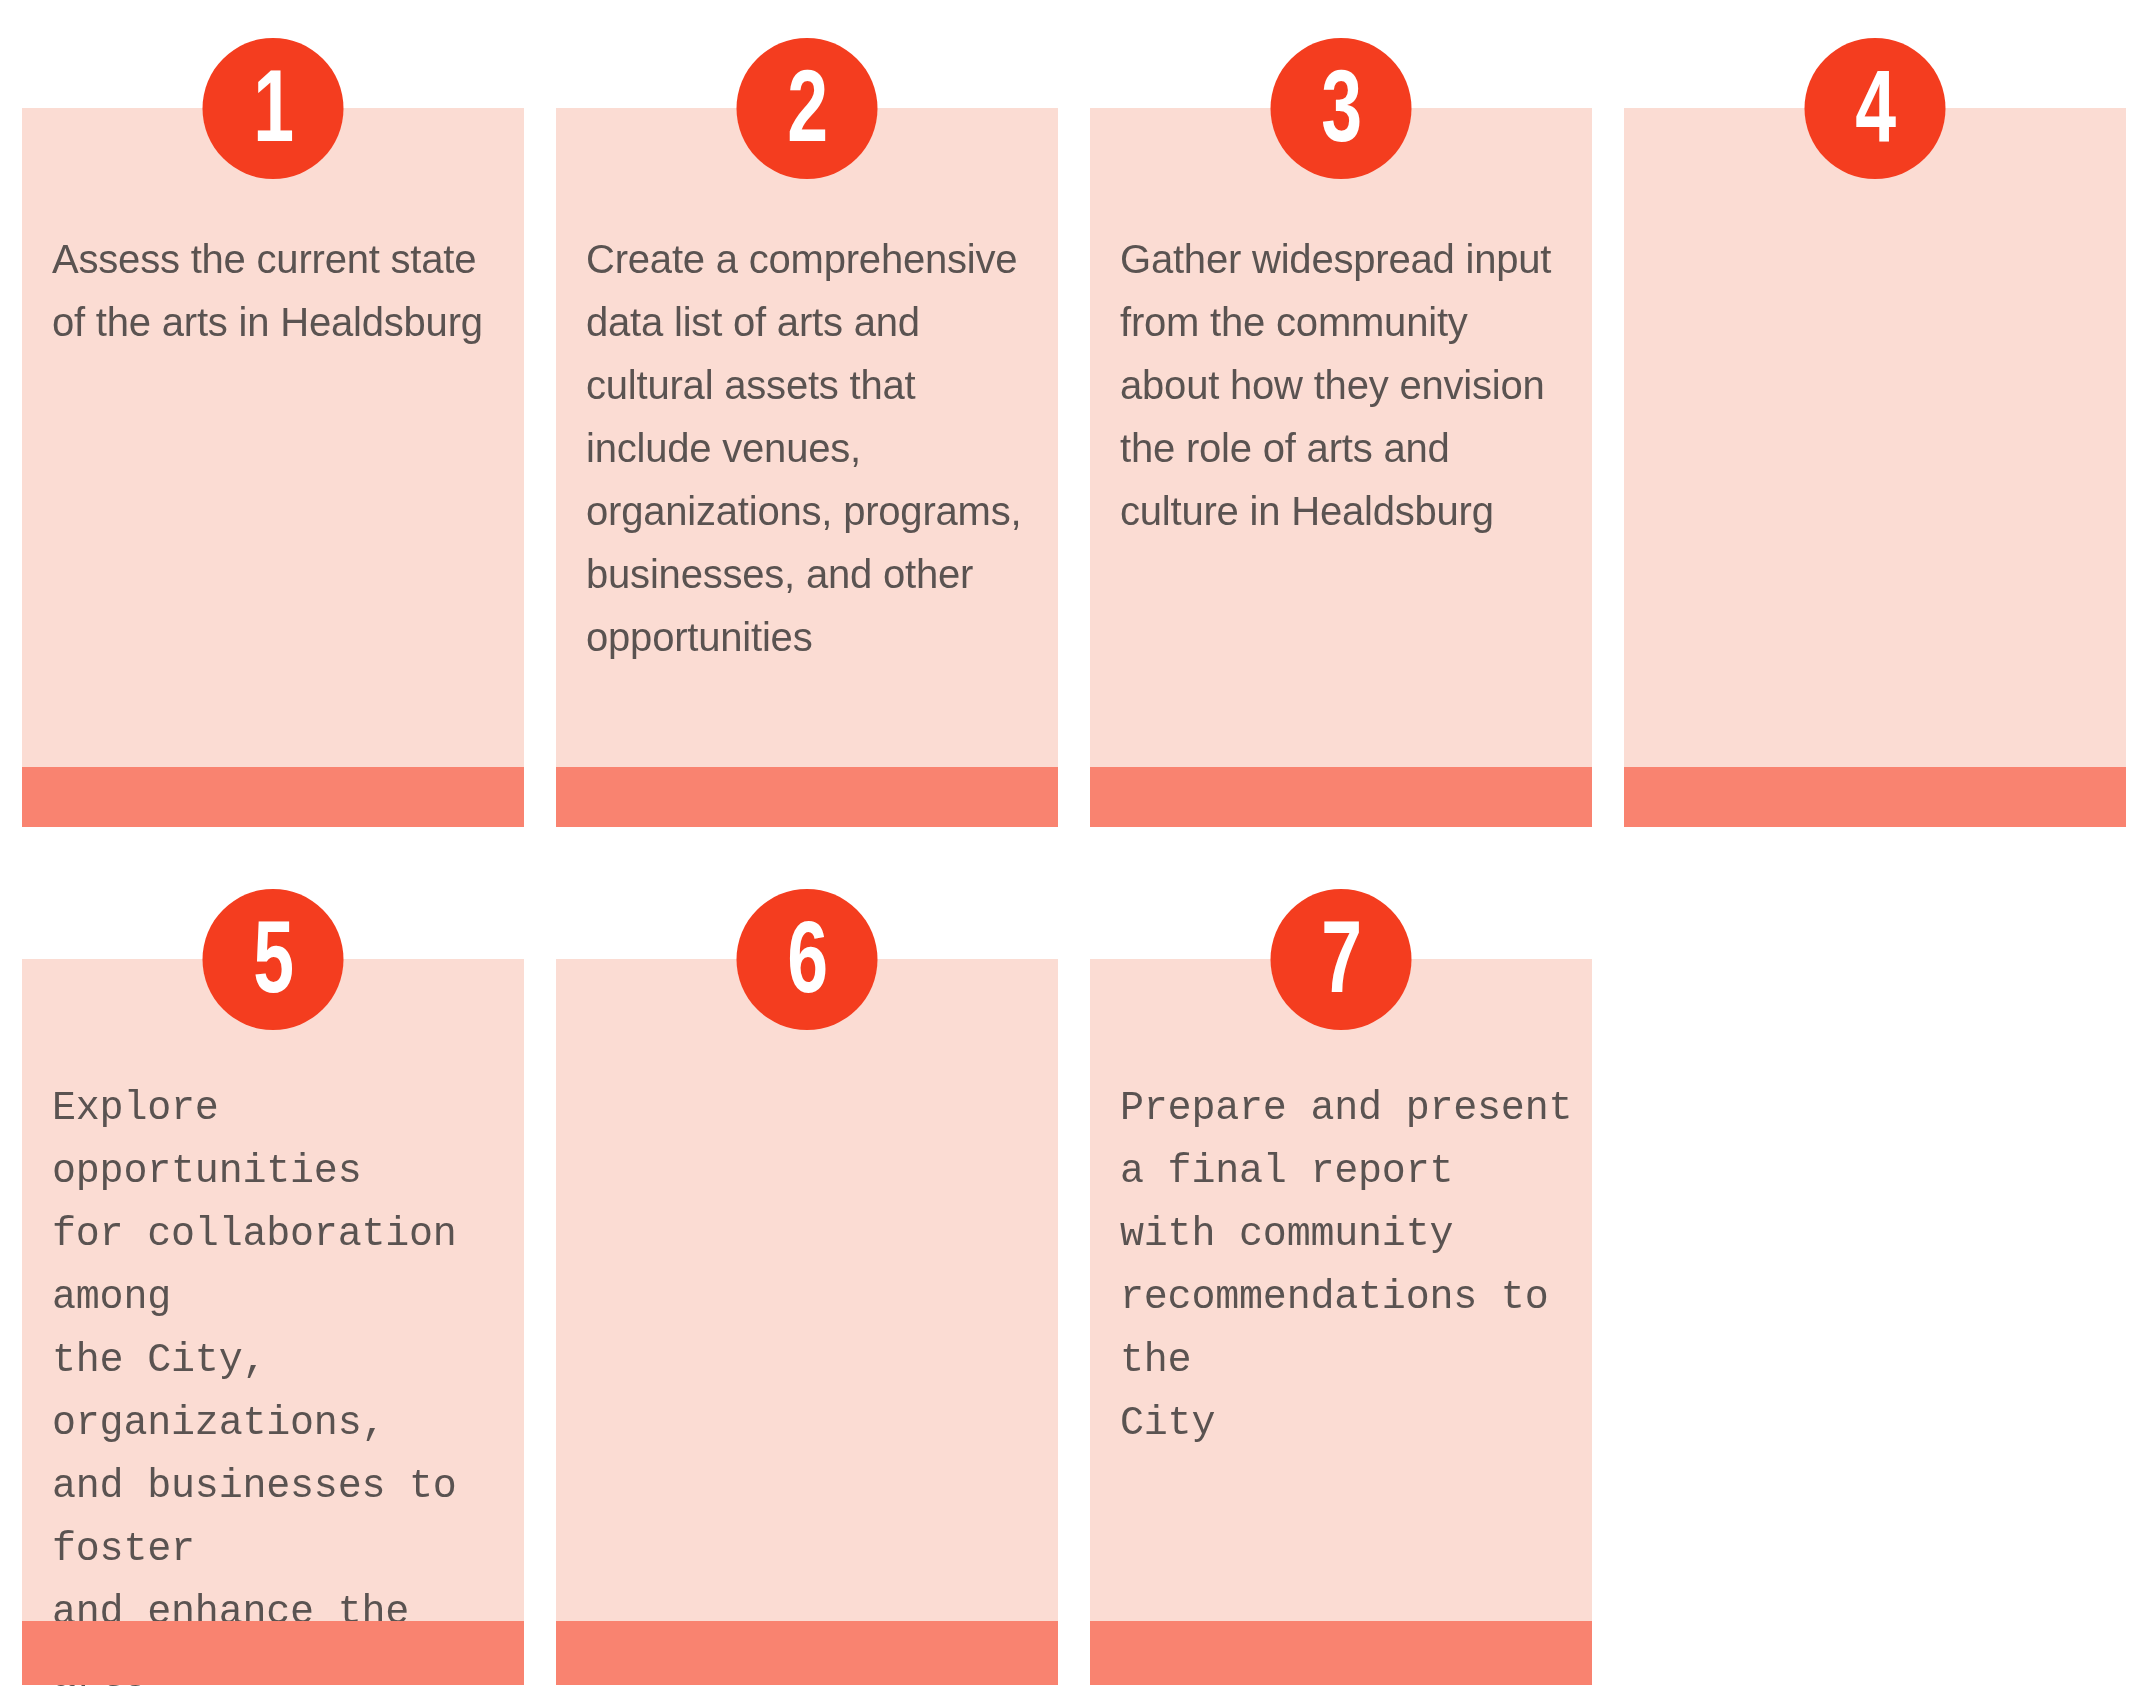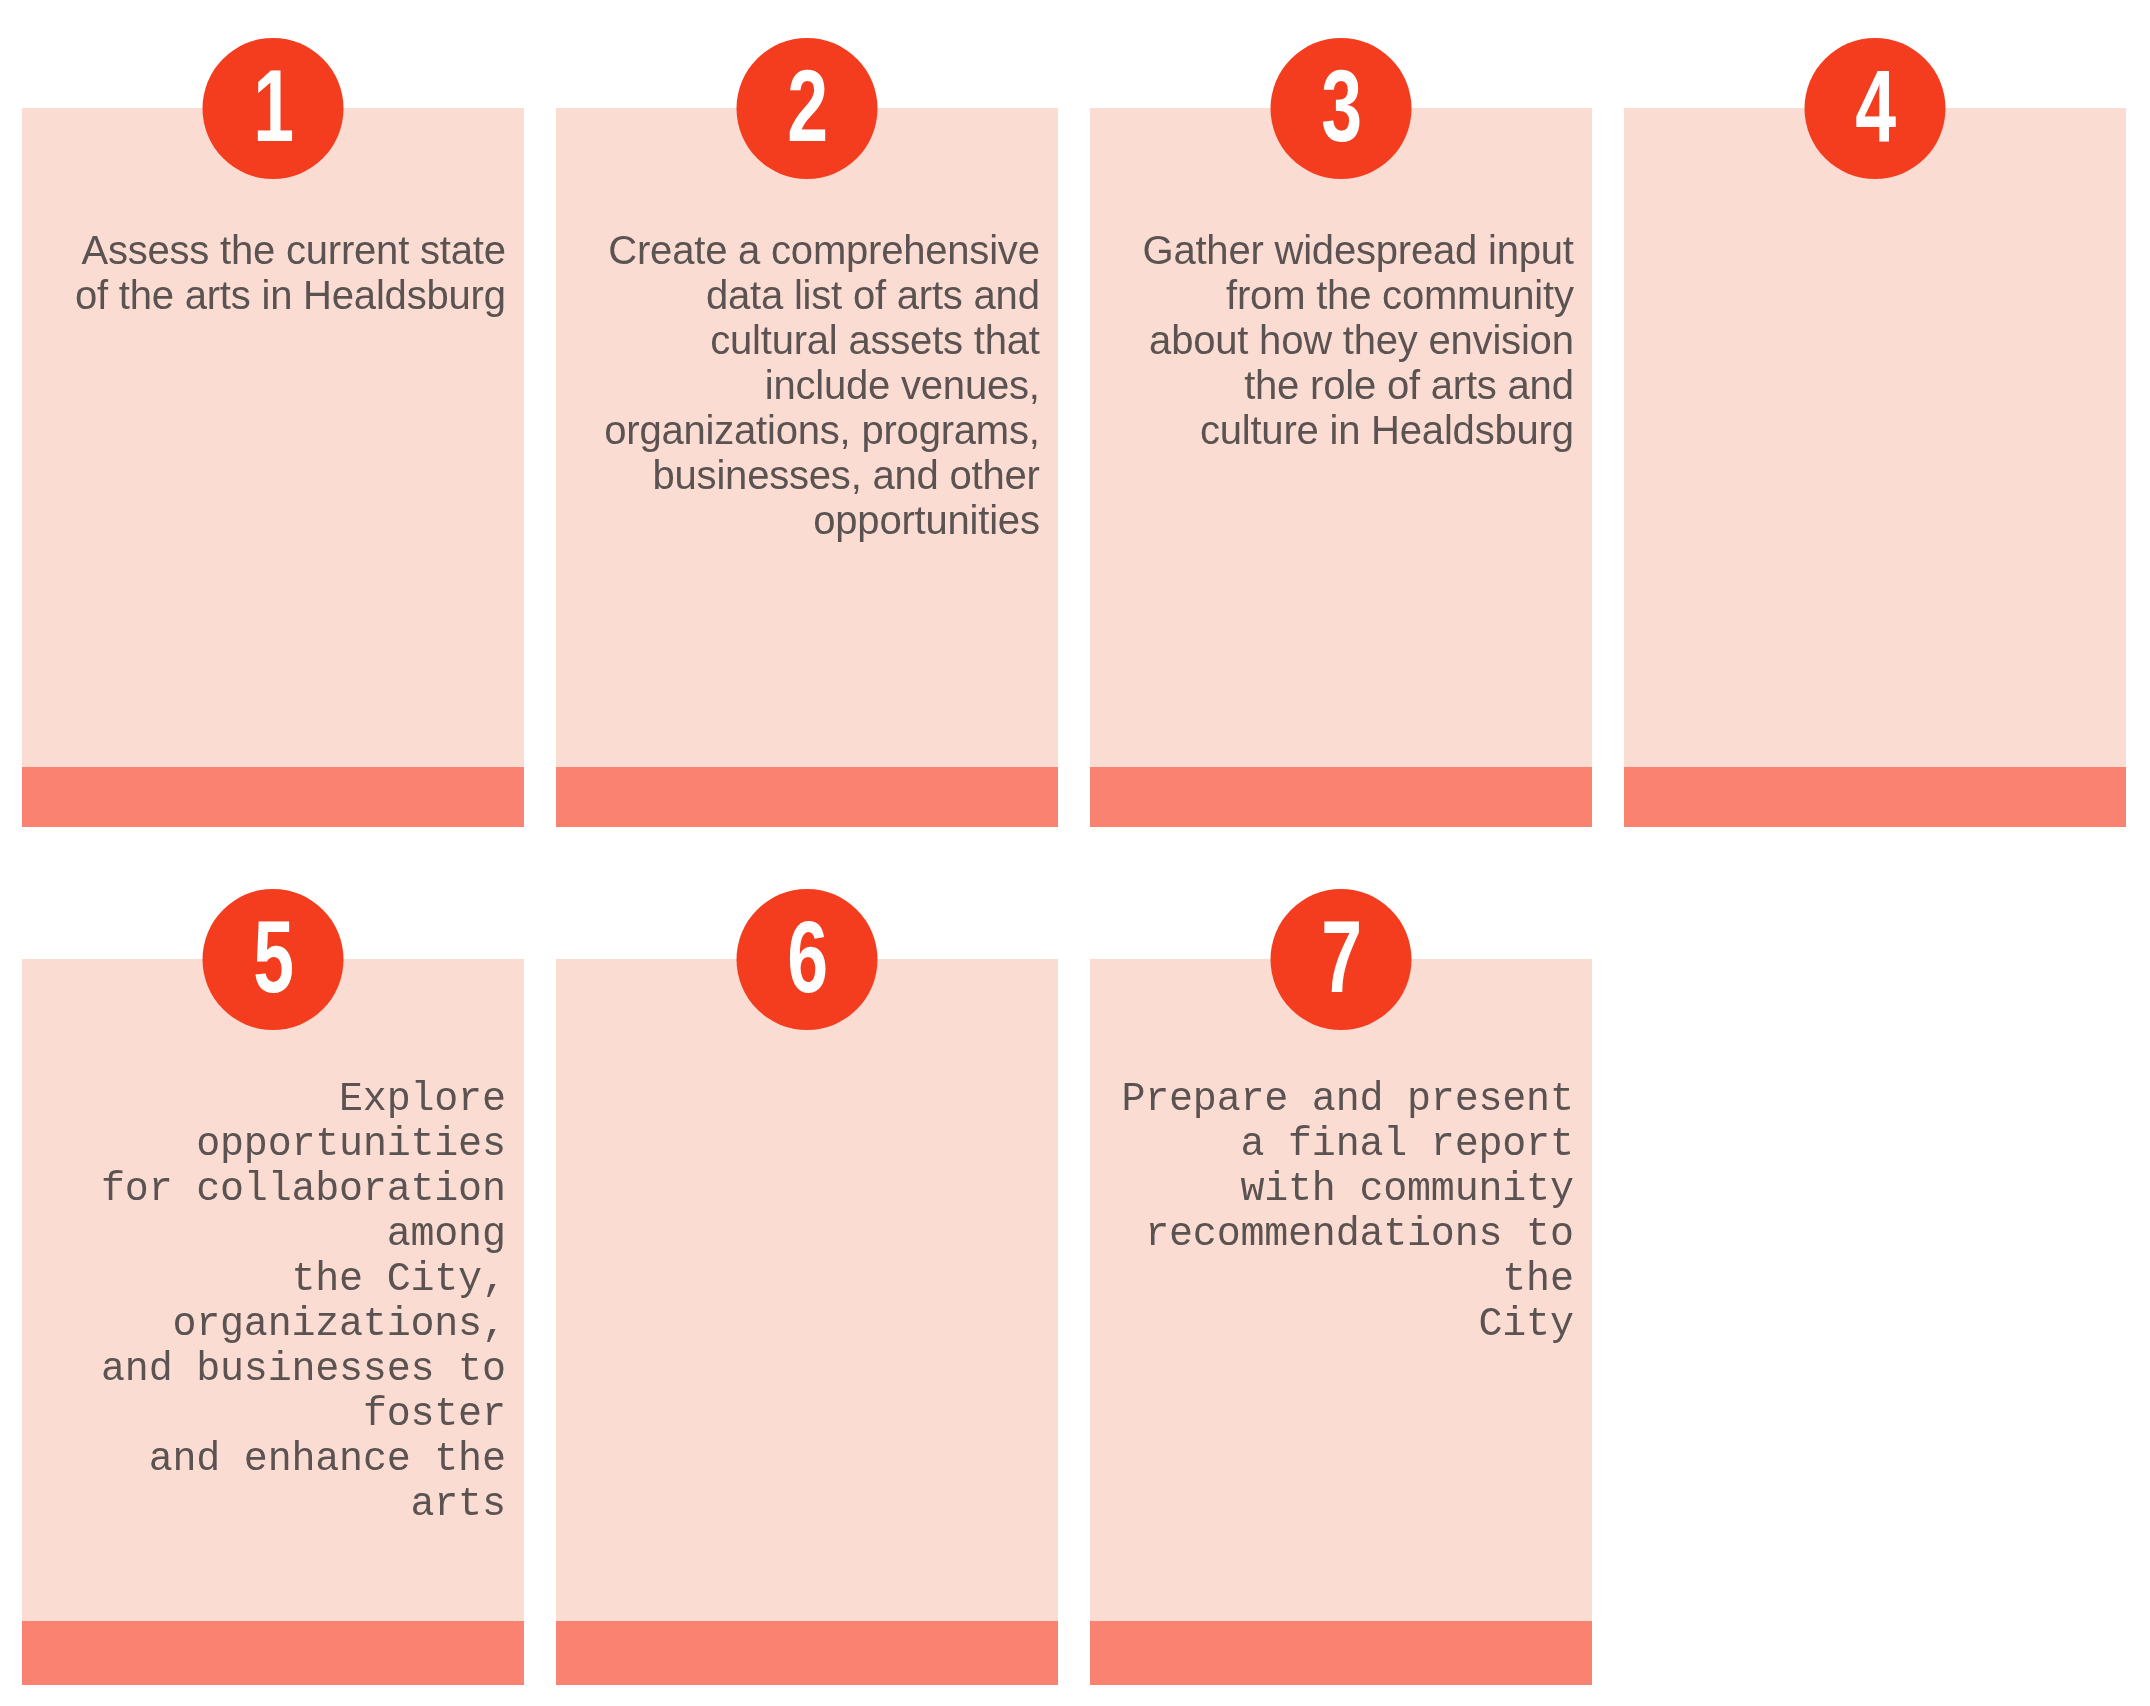--- a/index.html
+++ b/index.html
@@ -68,25 +68,24 @@
     padding-bottom: 5.5px;
   }
 
   .card-text {
     position: absolute;
     top: 120px;
     left: 30px;
     right: 18.3px;
     color: #5A5351;
     font-size: 40px;
-    line-height: 45px;
+    line-height: 63px;
     font-weight: normal;
     white-space: pre-line;
     letter-spacing: -0.2px;
-    text-align: right;
   }
   .card.row2 .card-text { top: 118px; font-family: Liberation Mono, monospace; }
 
   .card-footer {
     position: absolute;
     left: 0;
     right: 0;
     bottom: 0;
     height: 60px;
     background: #F98370;

